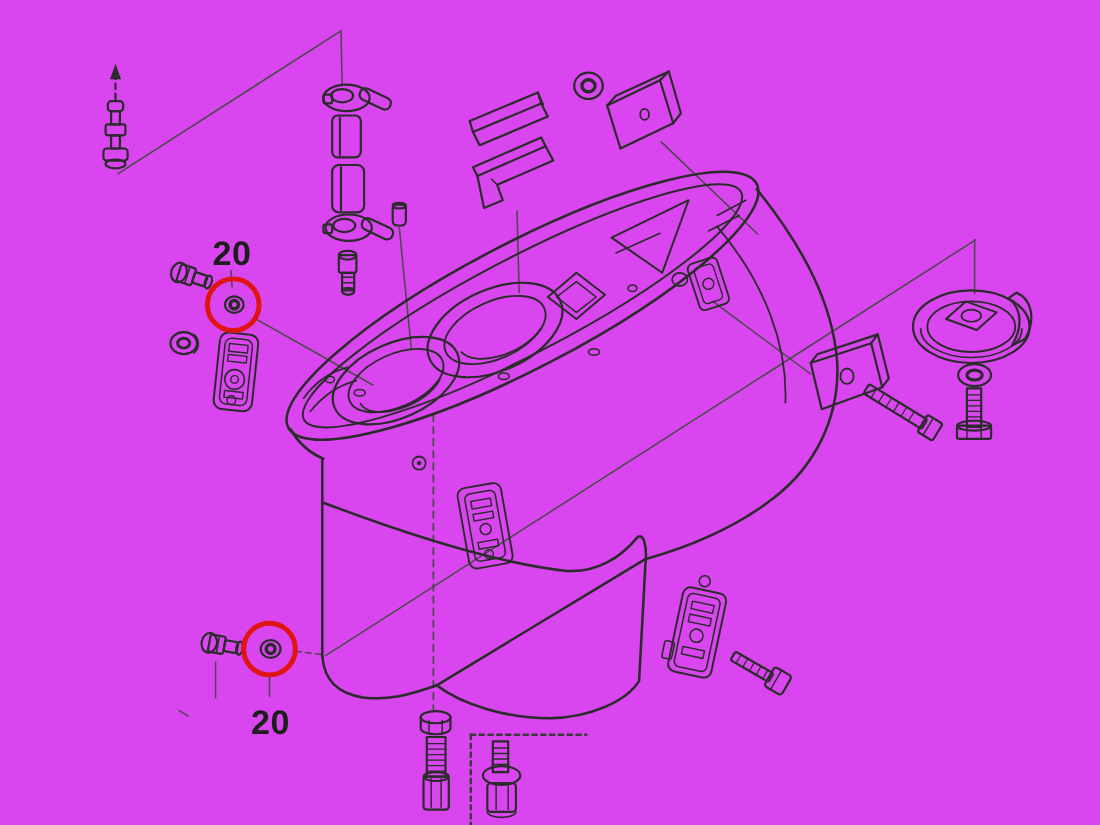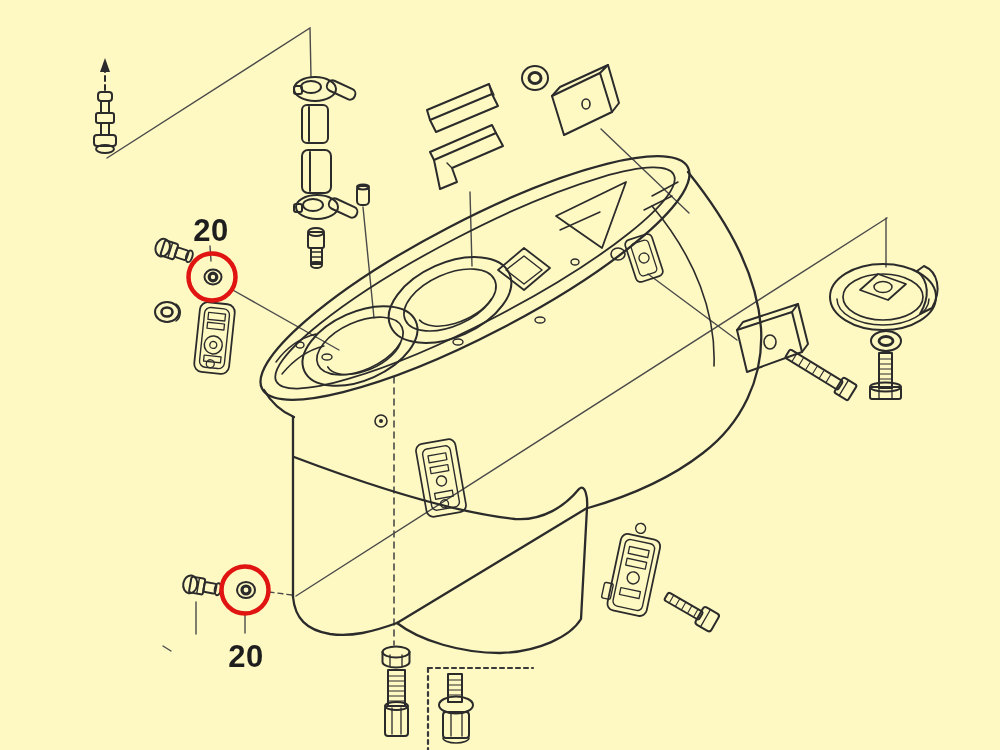--- a/index.html
+++ b/index.html
@@ -1,16 +1,16 @@
 <!DOCTYPE html>
 <html><head>
 <meta charset="utf-8">
 <style>
   html,body{margin:0;padding:0;background:#ffffff;}
-  .stage{position:relative;width:1000px;height:750px;background:#fef9c3;overflow:hidden;
+  .stage{position:relative;width:1000px;height:750px;background:#d946ef;overflow:hidden;
          font-family:"Liberation Sans", sans-serif;}
   svg{position:absolute;inset:0;}
   text.part-label{font-family:"Liberation Sans", sans-serif;font-size:31px;font-weight:600;
                   fill:#1e1e1e;letter-spacing:0.5px;}
 </style>
 </head>
 <body>
 
 <div class="stage">
 <svg width="1000" height="750" viewBox="0 0 1000 750">

